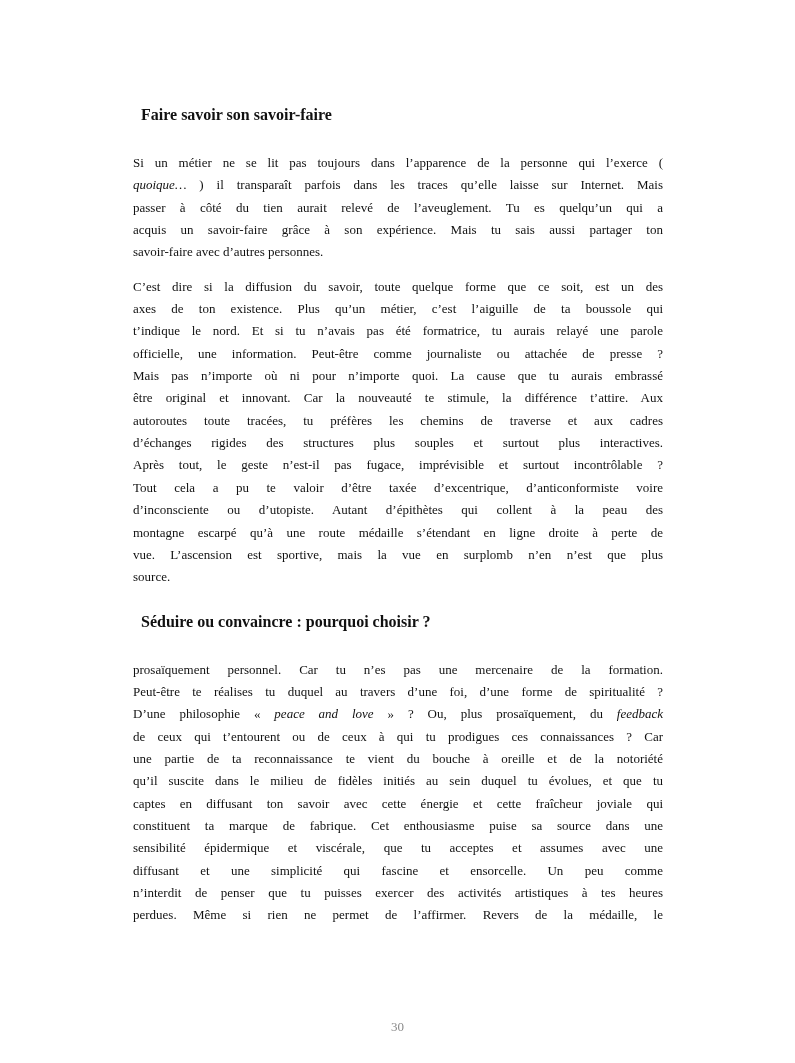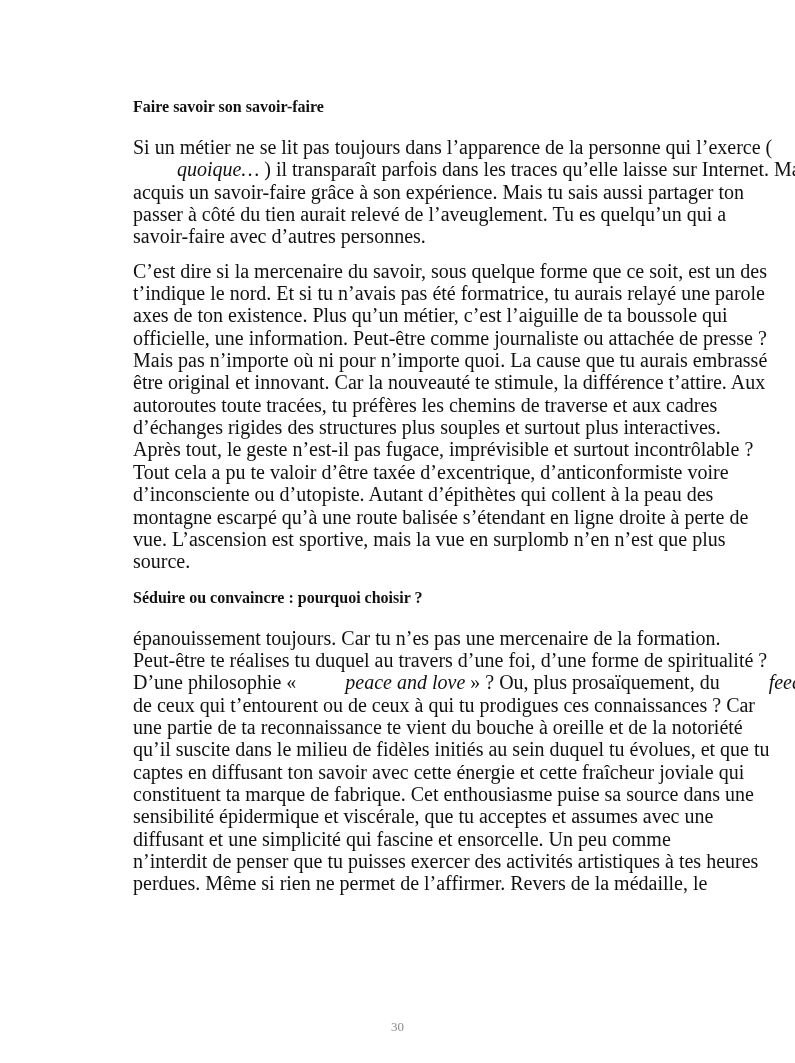--- a/index.html
+++ b/index.html
@@ -1,66 +1,66 @@
 <!DOCTYPE html>
 <html><head>
 <meta charset="utf-8">
 <style>
   html, body { margin: 0; padding: 0; background: #ffffff; }
   body { width: 795px; height: 1063px; position: relative; overflow: hidden;
          font-family: "Liberation Serif", "DejaVu Serif", serif; color: #111111; }
   .page { position: absolute; left: 0; top: 0; width: 795px; height: 1063px; background: #ffffff; }
   .content { position: absolute; left: 133px; top: 96px; width: 530px; }
-  .heading { font-weight: bold; font-size: 16px; line-height: 22px; margin: 0; height: 22px; }
-  .para { margin: 0; font-size: 20px; }
+  .heading { font-weight: bold; font-size: 16px; line-height: 22px; margin: 8px; height: 22px; }
+  .para { margin: 0; font-size: 13px; }
   .line { display: block; height: 22.35px; line-height: 22.35px; text-align: justify; text-align-last: justify; white-space: nowrap; overflow: visible; }
   .line.last { text-align-last: left; }
-  .line span.it { font-style: italic; margin-left: 44px; }
+  .line span.it { font-style: italic; }
   .gap-h { height: 18px; }
   .gap-p { height: 12px; }
   .gap-s { height: 14px; }
   .page-number { position: absolute; left: 0; width: 795px; top: 1019px; text-align: center;
                  font-size: 13px; color: #8a8a8a; }
 </style>
 </head>
 <body>
 
 <div class="page">
   <div class="content">
     <h2 class="heading">Faire savoir son savoir-faire</h2>
     <div class="gap-h"></div>
     <div class="para">
         <span class="line"><span>Si un métier ne se lit pas toujours dans l’apparence de la personne qui l’exerce (</span></span>
         <span class="line"><span class="it">quoique…</span><span> ) il transparaît parfois dans les traces qu’elle laisse sur Internet. Mais</span></span>
+        <span class="line"><span>passer à côté du tien aurait relevé de l’aveuglement. Tu es quelqu’un qui a</span></span>
         <span class="line"><span>acquis un savoir-faire grâce à son expérience. Mais tu sais aussi partager ton</span></span>
-        <span class="line"><span>passer à côté du tien aurait relevé de l’aveuglement. Tu es quelqu’un qui a</span></span>
         <span class="line last"><span>savoir-faire avec d’autres personnes.</span></span>
       </div>
     <div class="gap-p"></div>
     <div class="para">
-        <span class="line"><span>C’est dire si la mercenaire du savoir, sous quelque forme que ce soit, est un des</span></span>
+        <span class="line"><span>C’est dire si la diffusion du savoir, toute quelque forme que ce soit, est un des</span></span>
+        <span class="line"><span>axes de ton existence. Plus qu’un métier, c’est l’aiguille de ta boussole qui</span></span>
         <span class="line"><span>t’indique le nord. Et si tu n’avais pas été formatrice, tu aurais relayé une parole</span></span>
-        <span class="line"><span>axes de ton existence. Plus qu’un métier, c’est l’aiguille de ta boussole qui</span></span>
         <span class="line"><span>officielle, une information. Peut-être comme journaliste ou attachée de presse ?</span></span>
         <span class="line"><span>Mais pas n’importe où ni pour n’importe quoi. La cause que tu aurais embrassé</span></span>
         <span class="line"><span>être original et innovant. Car la nouveauté te stimule, la différence t’attire. Aux</span></span>
         <span class="line"><span>autoroutes toute tracées, tu préfères les chemins de traverse et aux cadres</span></span>
         <span class="line"><span>d’échanges rigides des structures plus souples et surtout plus interactives.</span></span>
         <span class="line"><span>Après tout, le geste n’est-il pas fugace, imprévisible et surtout incontrôlable ?</span></span>
         <span class="line"><span>Tout cela a pu te valoir d’être taxée d’excentrique, d’anticonformiste voire</span></span>
         <span class="line"><span>d’inconsciente ou d’utopiste. Autant d’épithètes qui collent à la peau des</span></span>
-        <span class="line"><span>montagne escarpé qu’à une route balisée s’étendant en ligne droite à perte de</span></span>
+        <span class="line"><span>montagne escarpé qu’à une route médaille s’étendant en ligne droite à perte de</span></span>
         <span class="line"><span>vue. L’ascension est sportive, mais la vue en surplomb n’en n’est que plus</span></span>
         <span class="line last"><span>source.</span></span>
       </div>
     <div class="gap-s"></div>
     <h2 class="heading">Séduire ou convaincre : pourquoi choisir ?</h2>
     <div class="gap-h"></div>
     <div class="para">
-        <span class="line"><span>épanouissement toujours. Car tu n’es pas une mercenaire de la formation.</span></span>
+        <span class="line"><span>prosaïquement personnel. Car tu n’es pas une mercenaire de la formation.</span></span>
         <span class="line"><span>Peut-être te réalises tu duquel au travers d’une foi, d’une forme de spiritualité ?</span></span>
         <span class="line"><span>D’une philosophie « </span><span class="it">peace and love</span><span>  » ? Ou, plus prosaïquement, du </span><span class="it">feedback</span></span>
         <span class="line"><span>de ceux qui t’entourent ou de ceux à qui tu prodigues ces connaissances ? Car</span></span>
         <span class="line"><span>une partie de ta reconnaissance te vient du bouche à oreille et de la notoriété</span></span>
         <span class="line"><span>qu’il suscite dans le milieu de fidèles initiés au sein duquel tu évolues, et que tu</span></span>
         <span class="line"><span>captes en diffusant ton savoir avec cette énergie et cette fraîcheur joviale qui</span></span>
         <span class="line"><span>constituent ta marque de fabrique. Cet enthousiasme puise sa source dans une</span></span>
         <span class="line"><span>sensibilité épidermique et viscérale, que tu acceptes et assumes avec une</span></span>
         <span class="line"><span>diffusant et une simplicité qui fascine et ensorcelle. Un peu comme</span></span>
         <span class="line"><span>n’interdit de penser que tu puisses exercer des activités artistiques à tes heures</span></span>

